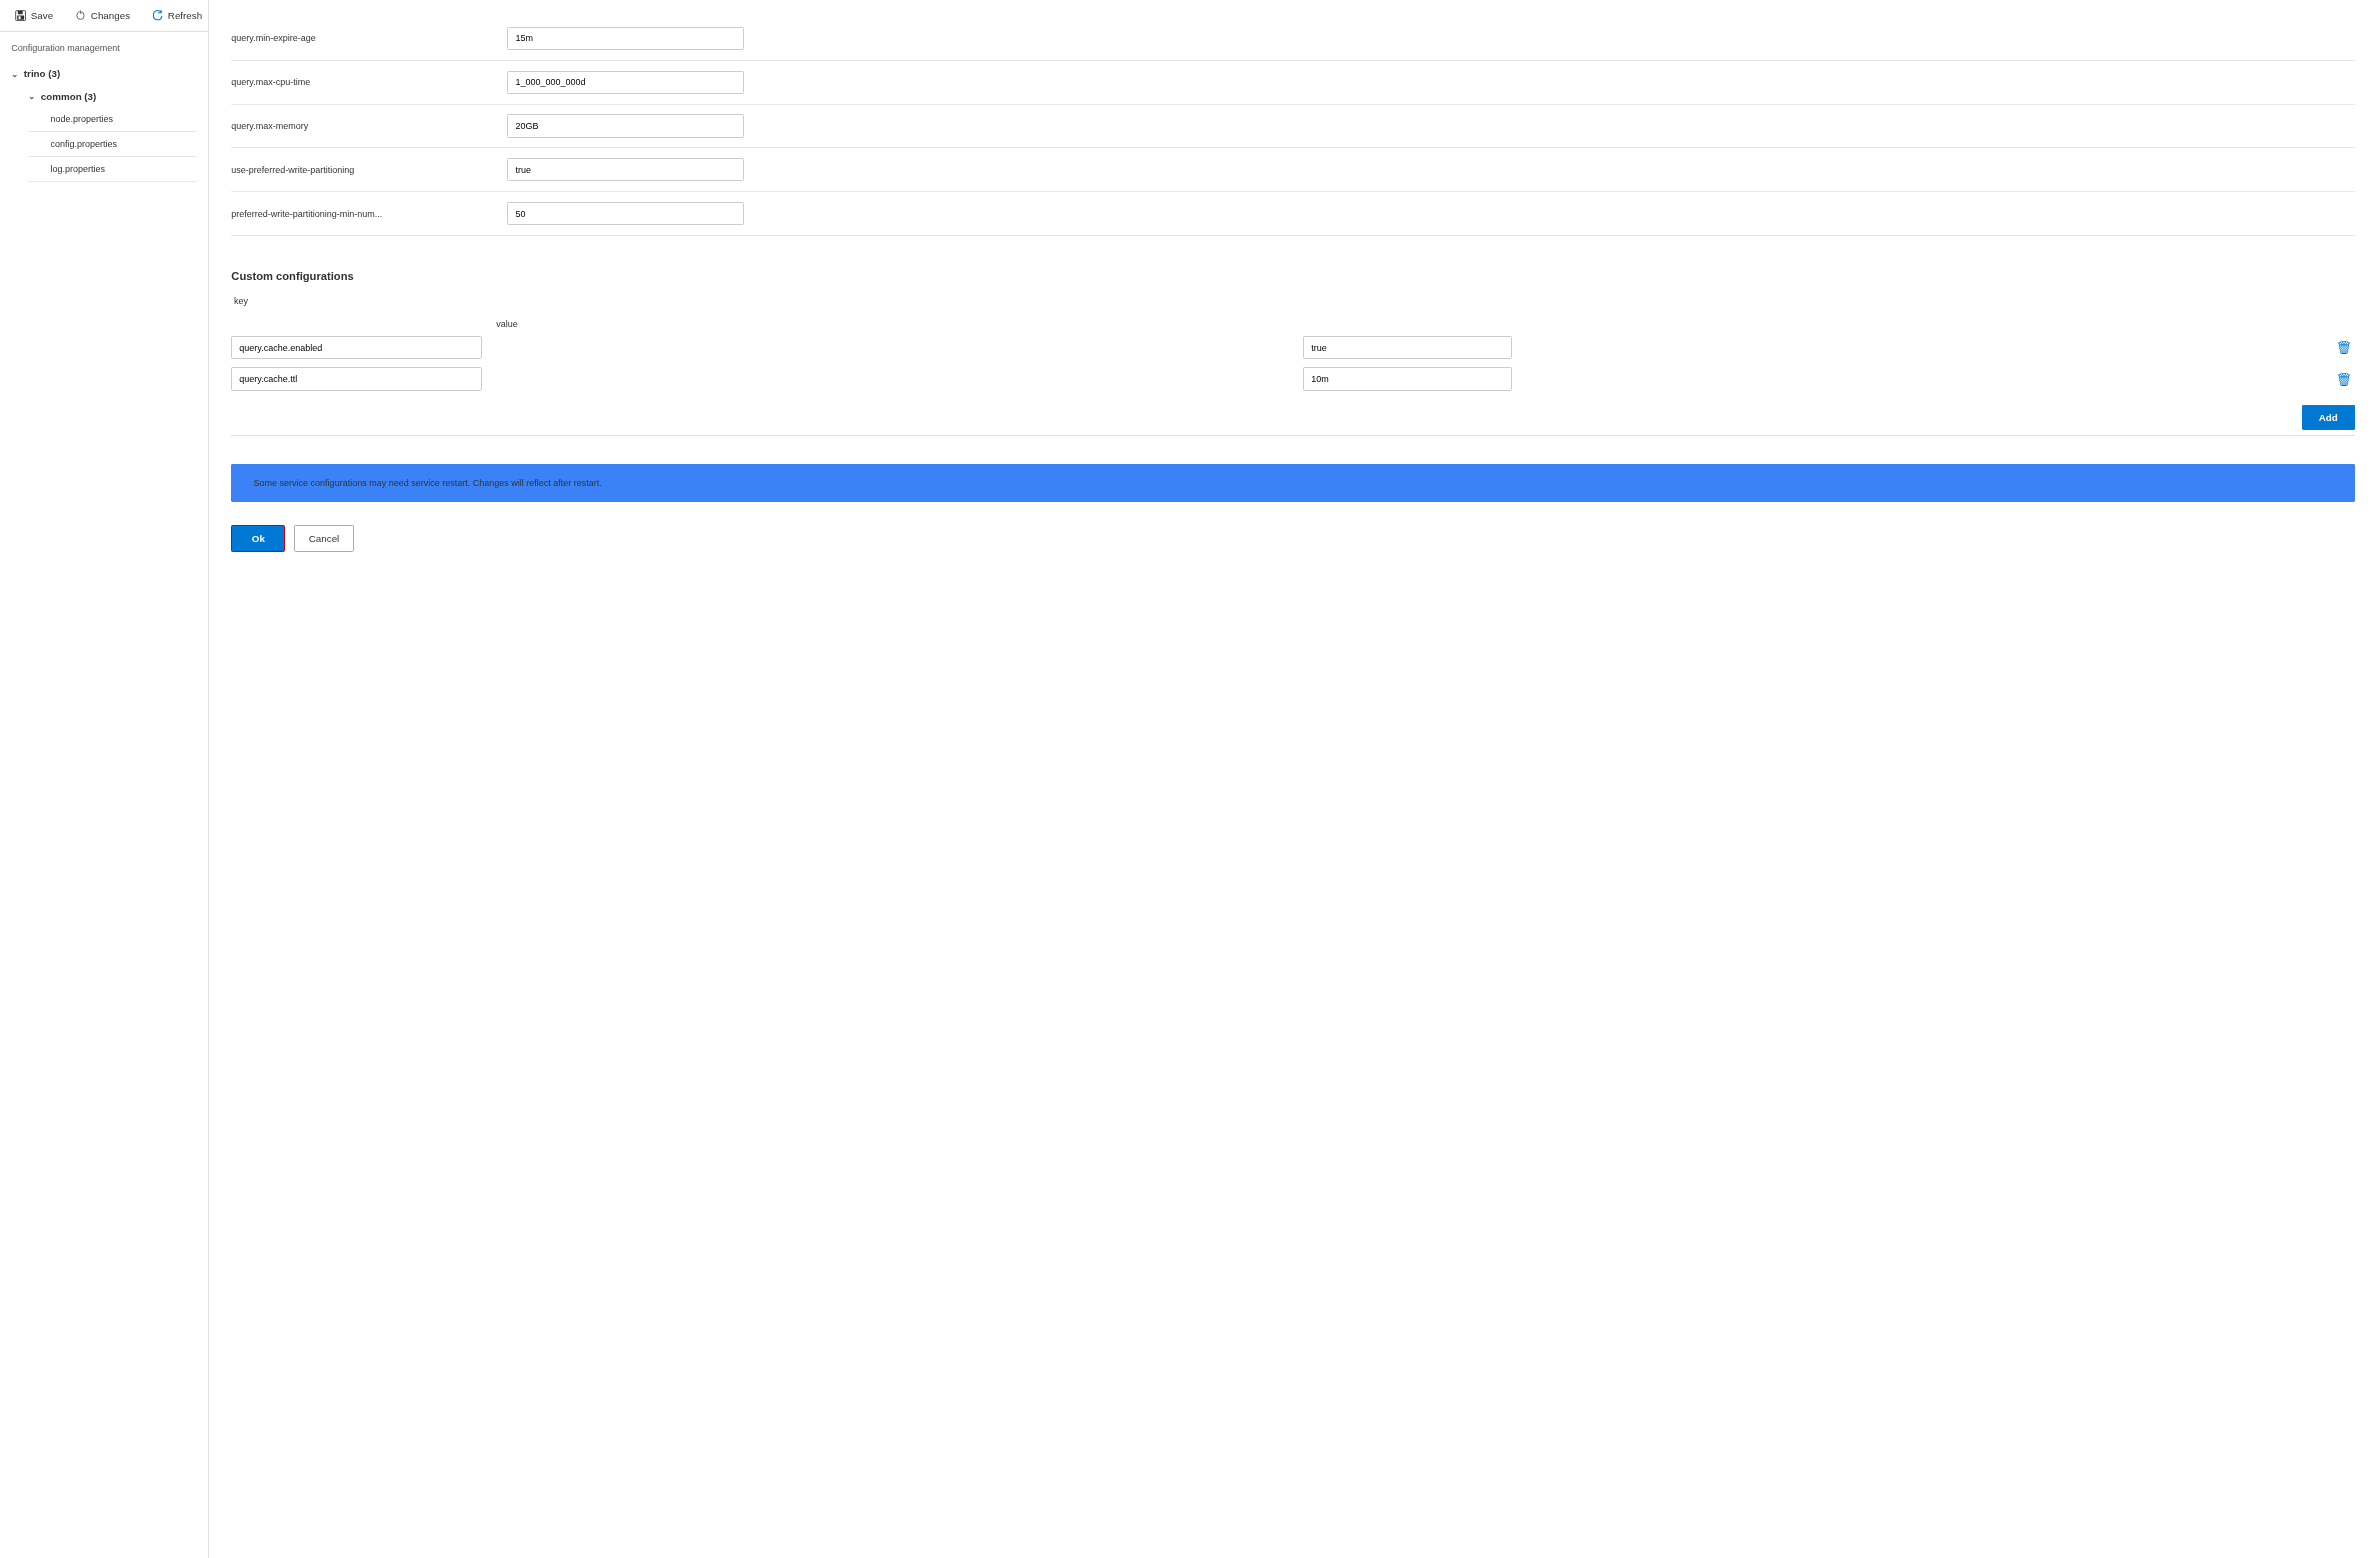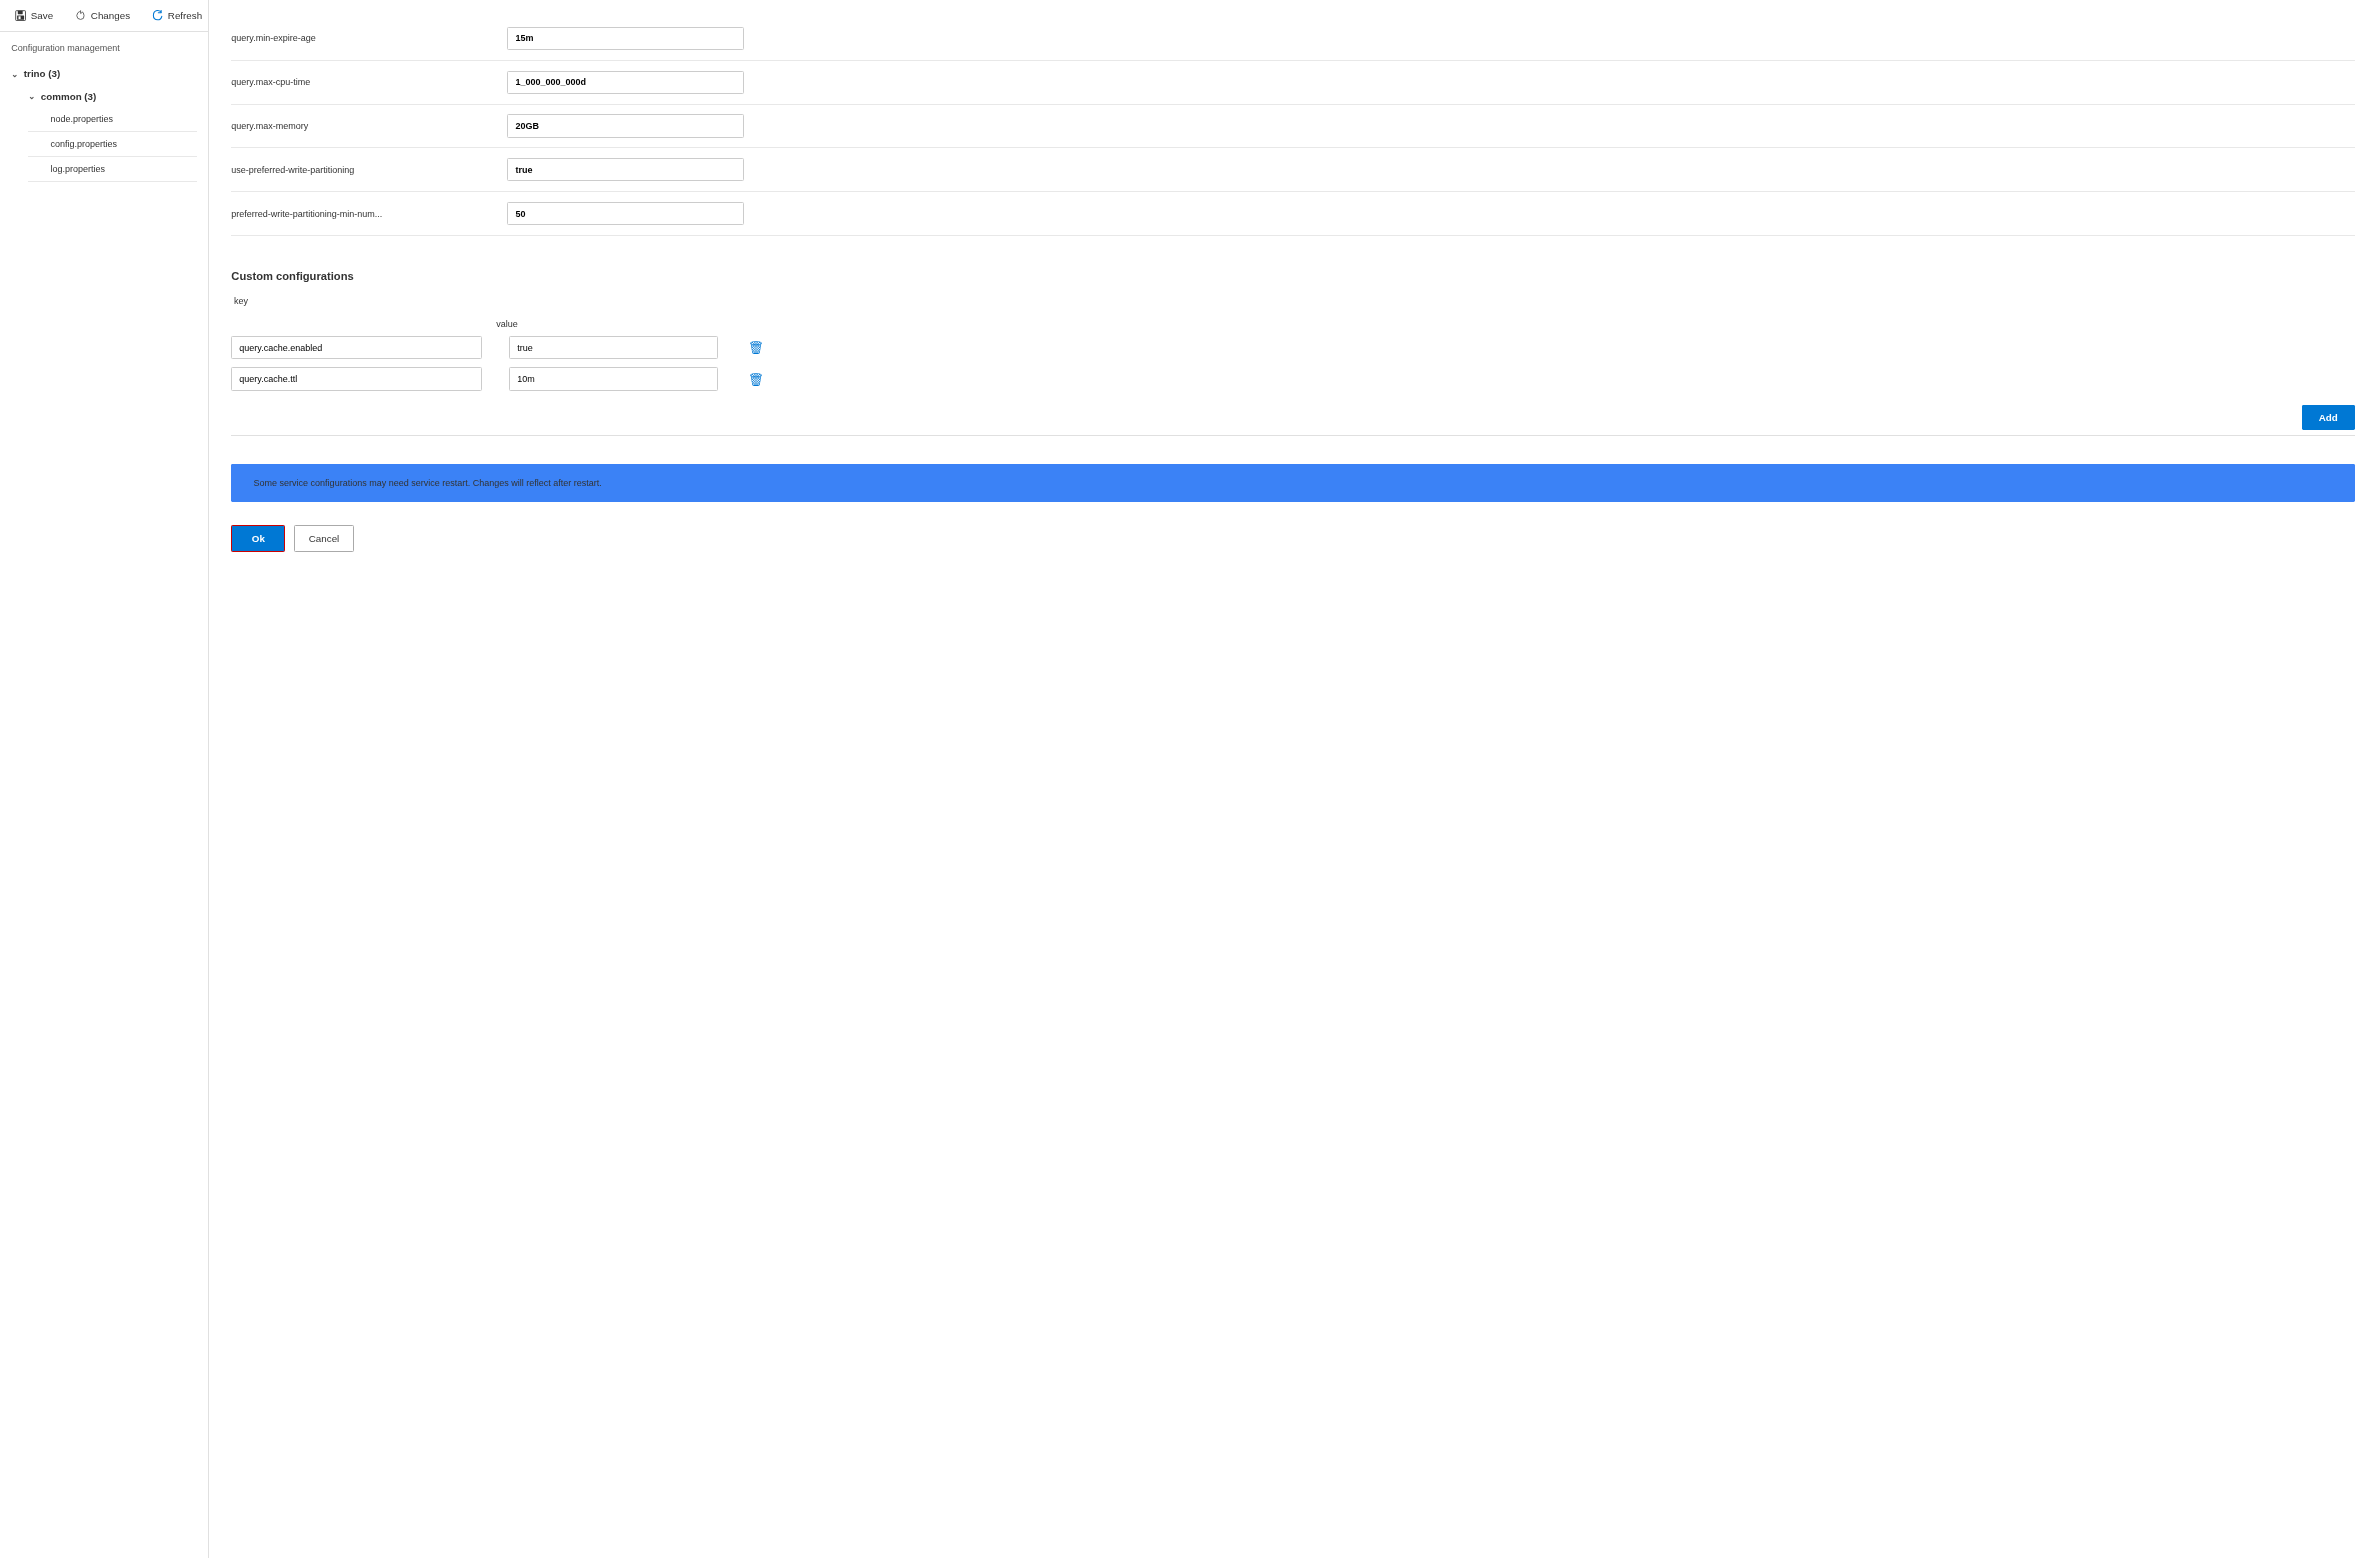--- a/index.html
+++ b/index.html
@@ -131,21 +131,20 @@
     }
 
     .config-input {
       flex: 1;
       max-width: 237px;
       border: 0.7px solid #ccc;
       border-radius: 1.4px;
       padding: 5.6px 7px;
       font-size: 9px;
       outline: none;
-      font-weight: bold;
     }
 
     .custom-config-section {
       padding: 17px 22.3px;
     }
 
     .custom-config-title {
       font-size: 11.2px;
       font-weight: 600;
       margin-bottom: 14px;
@@ -169,22 +168,23 @@
       flex: 1;
       font-size: 9px;
       font-weight: 400;
       color: #333;
       margin-top: 23px;
     }
 
     .custom-row {
       display: flex;
       align-items: center;
-      gap: 27px;
+      gap: 16px;
       margin-bottom: 8.4px;
+      justify-content: space-between;
     }
 
     .custom-key-input {
       flex: 0 0 251px;
       border: 0.7px solid #ccc;
       border-radius: 1.4px;
       padding: 5.6px 7px;
       font-size: 9px;
       outline: none;
     }

